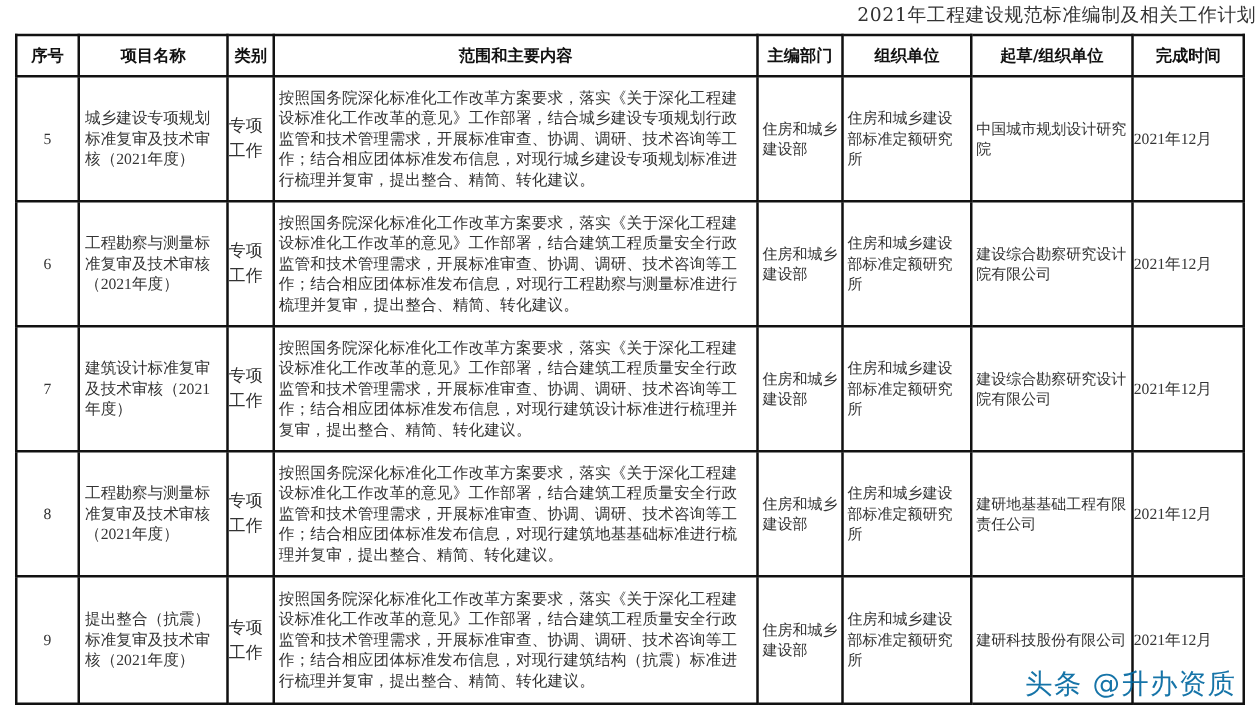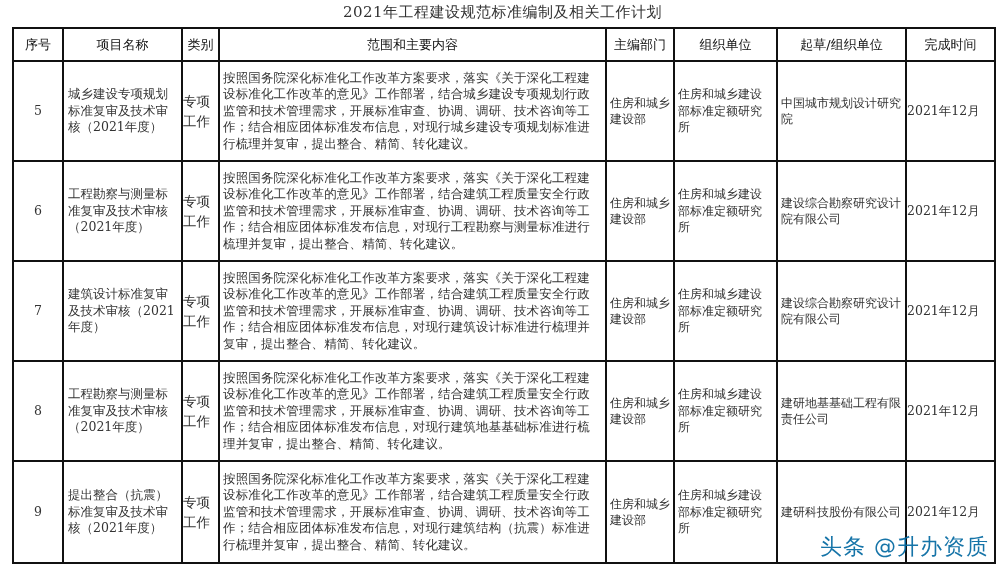--- a/index.html
+++ b/index.html
@@ -1,24 +1,24 @@
 <!DOCTYPE html>
 <html><head>
 <meta charset="utf-8">
 <style>
   html, body { margin:0; padding:0; background:#ffffff; }
   body { width:1005px; height:576px; position:relative; overflow:hidden;
          font-family: "DejaVu Serif", "Liberation Serif", serif; color:#222; }
-  .title { position:absolute; left:0; top:3px; width:1005px; text-align:center;
+  .title { position:absolute; left:0; top:3px; width:1005px; text-align:right;
            font-size:15px; color:#333; letter-spacing:0.5px; }
   table.plan { position:absolute; left:12px; top:27px; border-collapse:collapse;
                table-layout:fixed; width:982px; }
-  table.plan td, table.plan th { border:2px solid #111; padding:0; vertical-align:middle; }
+  table.plan td, table.plan th { border:2px solid #111; padding:0; vertical-align:middle;font-family:Liberation Serif, serif; }
   table.plan th { height:31px; font-family:"DejaVu Sans", "Liberation Sans", sans-serif;
-                  font-weight:normal; font-size:13px; text-align:center; color:#111; }
+                  font-weight:bold; font-size:13px; text-align:center; color:#111; }
   table.plan td { font-size:12.5px; line-height:16.5px; color:#333; }
   tr.row td { height:98px; }
   tr.row.last td { height:100px; }
   .c-no { text-align:center; }
   .c-name { padding:0 4px !important; }
   .c-type { font-size:13.5px !important; line-height:20px !important; }
   .c-content { padding:0 3px !important; letter-spacing:0.15px; }
   .c-dept, .c-org, .c-drafter { padding:0 3px !important; font-family:"DejaVu Sans", "Liberation Sans", sans-serif; font-size:12px !important; }
   .c-date { text-align:left; }
   .watermark { position:absolute; right:16px; bottom:14px; font-family:"DejaVu Sans", "Liberation Sans", sans-serif;

